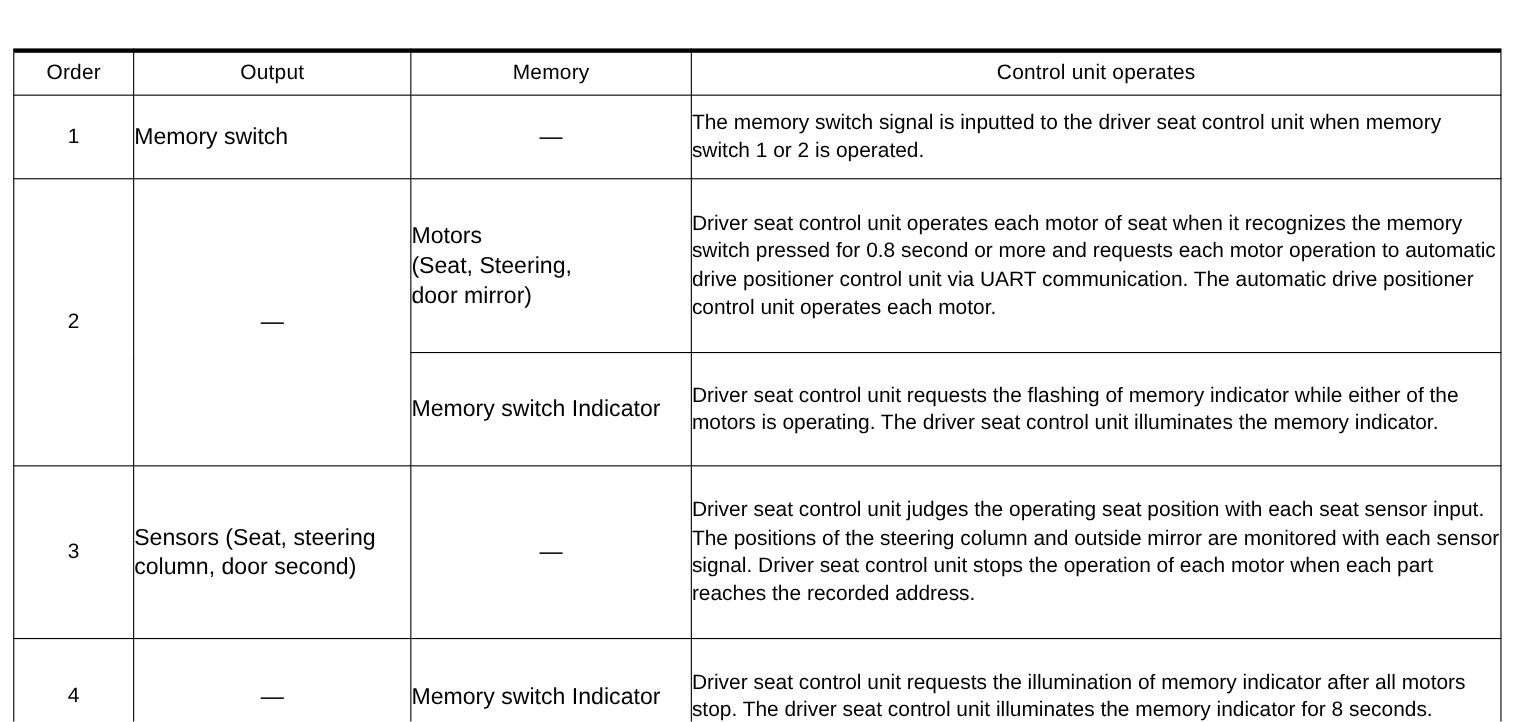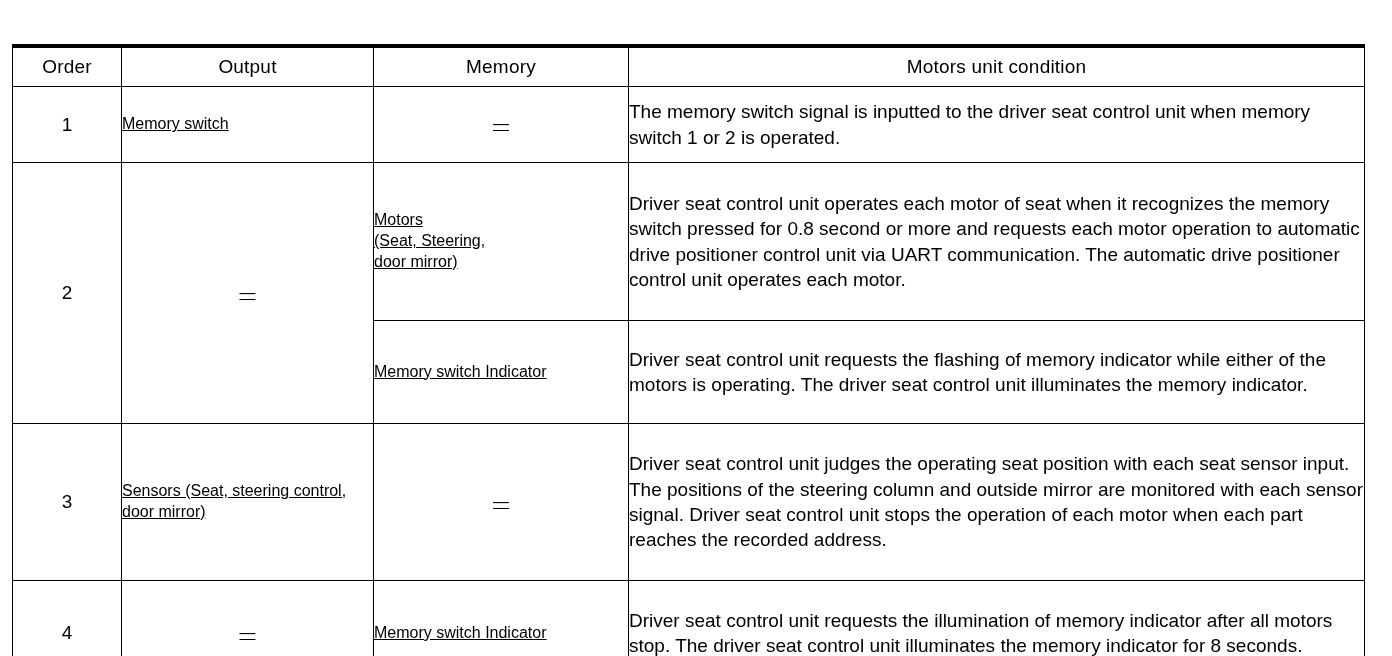--- a/index.html
+++ b/index.html
@@ -62,24 +62,23 @@
   th.col-input  { width: 251px; }
   th.col-output { width: 254px; }
   th.col-cond   { width: 735px; }
 
   td.cell-order {
     text-align: center;
     font-size: 19px;
   }
   td.cell-input,
   td.cell-output {
-    font-size: 16px;
+    font-size: 21px;
     padding: 0 14px;
     line-height: 1.30;
-    text-decoration: underline;
   }
   td.cell-input.center,
   td.cell-output.center {
     text-align: center;
     padding: 0;
   }
   td.cell-cond {
     font-size: 19px;
     line-height: 1.33;
     padding: 7px 10px 7px 12px;
@@ -100,21 +99,21 @@
 <body>
 
 <div class="sheet">
 
   <table class="spec-table">
     <thead>
       <tr>
         <th class="col-order">Order</th>
         <th class="col-input">Output</th>
         <th class="col-output">Memory</th>
-        <th class="col-cond">Motors unit condition</th>
+        <th class="col-cond">Control unit operates</th>
       </tr>
     </thead>
     <tbody>
 
       <tr class="r1">
         <td class="cell-order">1</td>
         <td class="cell-input">Memory switch</td>
         <td class="cell-output center">—</td>
         <td class="cell-cond">The memory switch signal is inputted to the driver seat control unit when memory switch 1 or 2 is operated.</td>
       </tr>
@@ -128,21 +127,21 @@
         <td class="cell-cond">Driver seat control unit operates each motor of seat when it recognizes the memory switch pressed for 0.8 second or more and requests each motor operation to automatic drive positioner control unit via UART communication. The automatic drive positioner control unit operates each motor.</td>
       </tr>
       <tr class="r2b">
         <td class="cell-output">Memory switch Indicator</td>
         <td class="cell-cond">Driver seat control unit requests the flashing of memory indicator while either of the motors is operating. The driver seat control unit illuminates the memory indicator.</td>
       </tr>
 
       <tr class="r3">
         <td class="cell-order">3</td>
         <td class="cell-input">Sensors
-(Seat, steering control, door mirror)</td>
+(Seat, steering column, door second)</td>
         <td class="cell-output center">—</td>
         <td class="cell-cond">Driver seat control unit judges the operating seat position with each seat sensor input. The positions of the steering column and outside mirror are monitored with each sensor signal. Driver seat control unit stops the operation of each motor when each part reaches the recorded address.</td>
       </tr>
 
       <tr class="r4">
         <td class="cell-order">4</td>
         <td class="cell-input center">—</td>
         <td class="cell-output">Memory switch Indicator</td>
         <td class="cell-cond">Driver seat control unit requests the illumination of memory indicator after all motors stop. The driver seat control unit illuminates the memory indicator for 8 seconds.</td>
       </tr>

